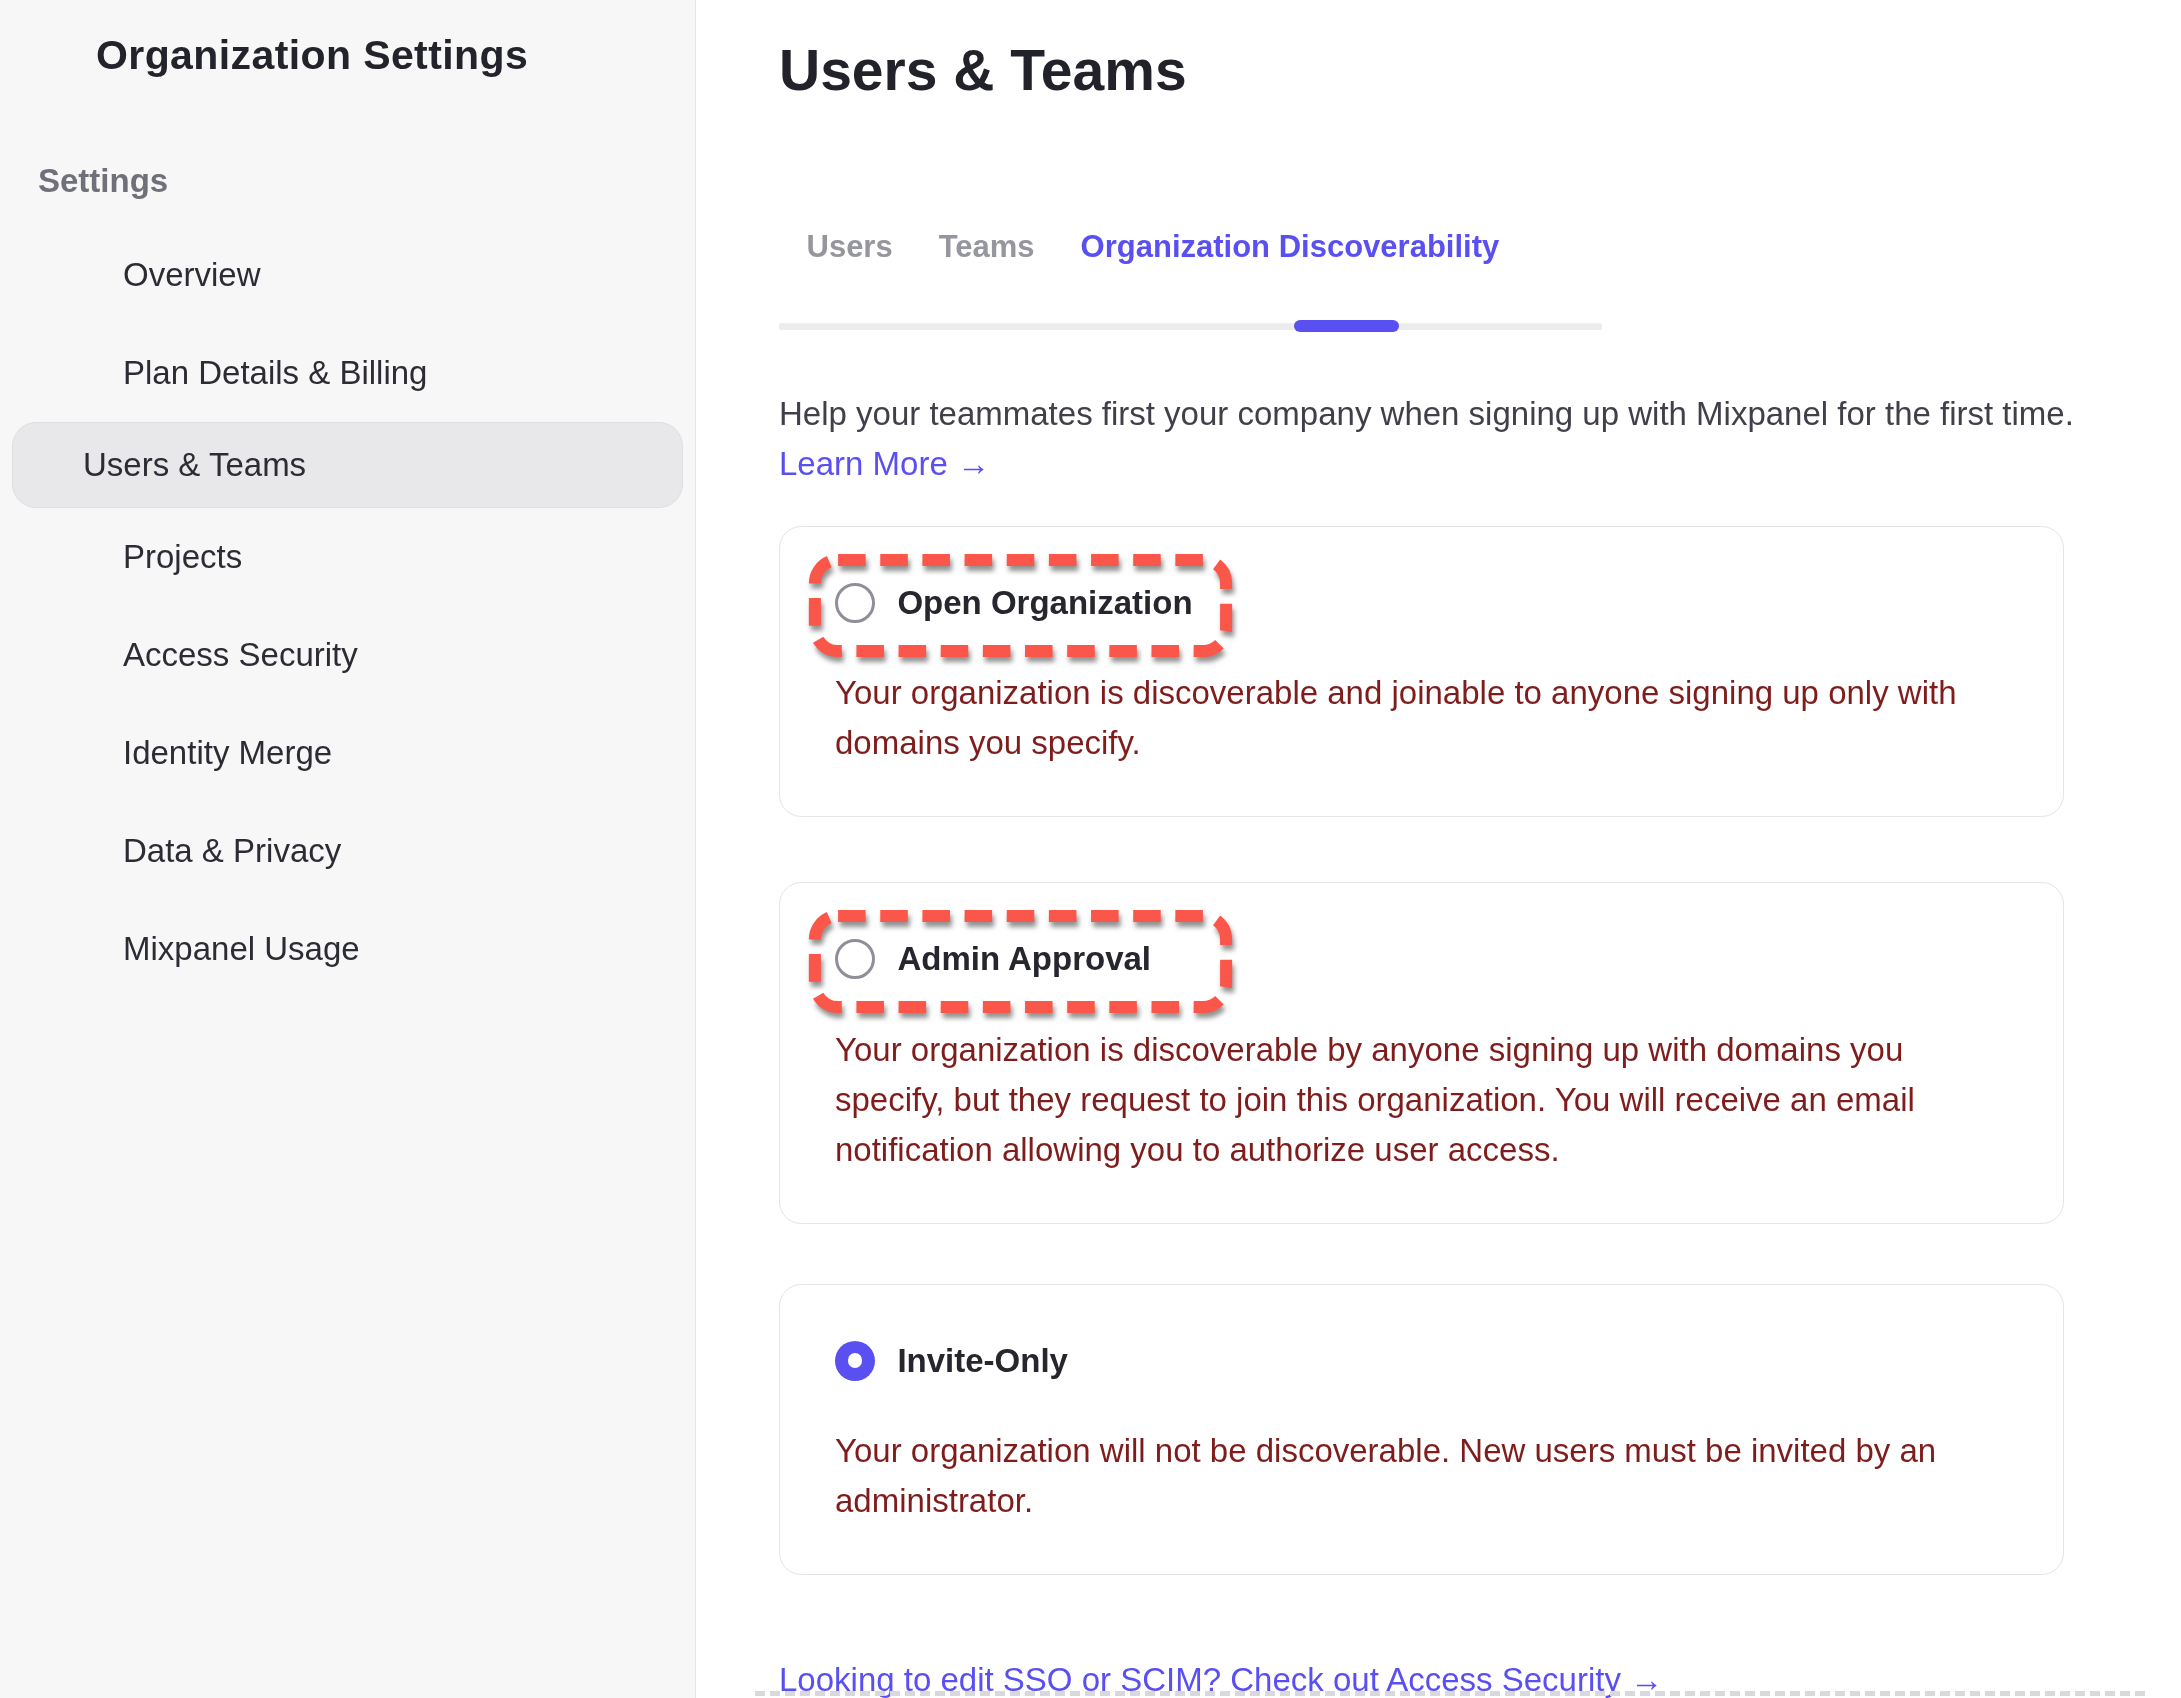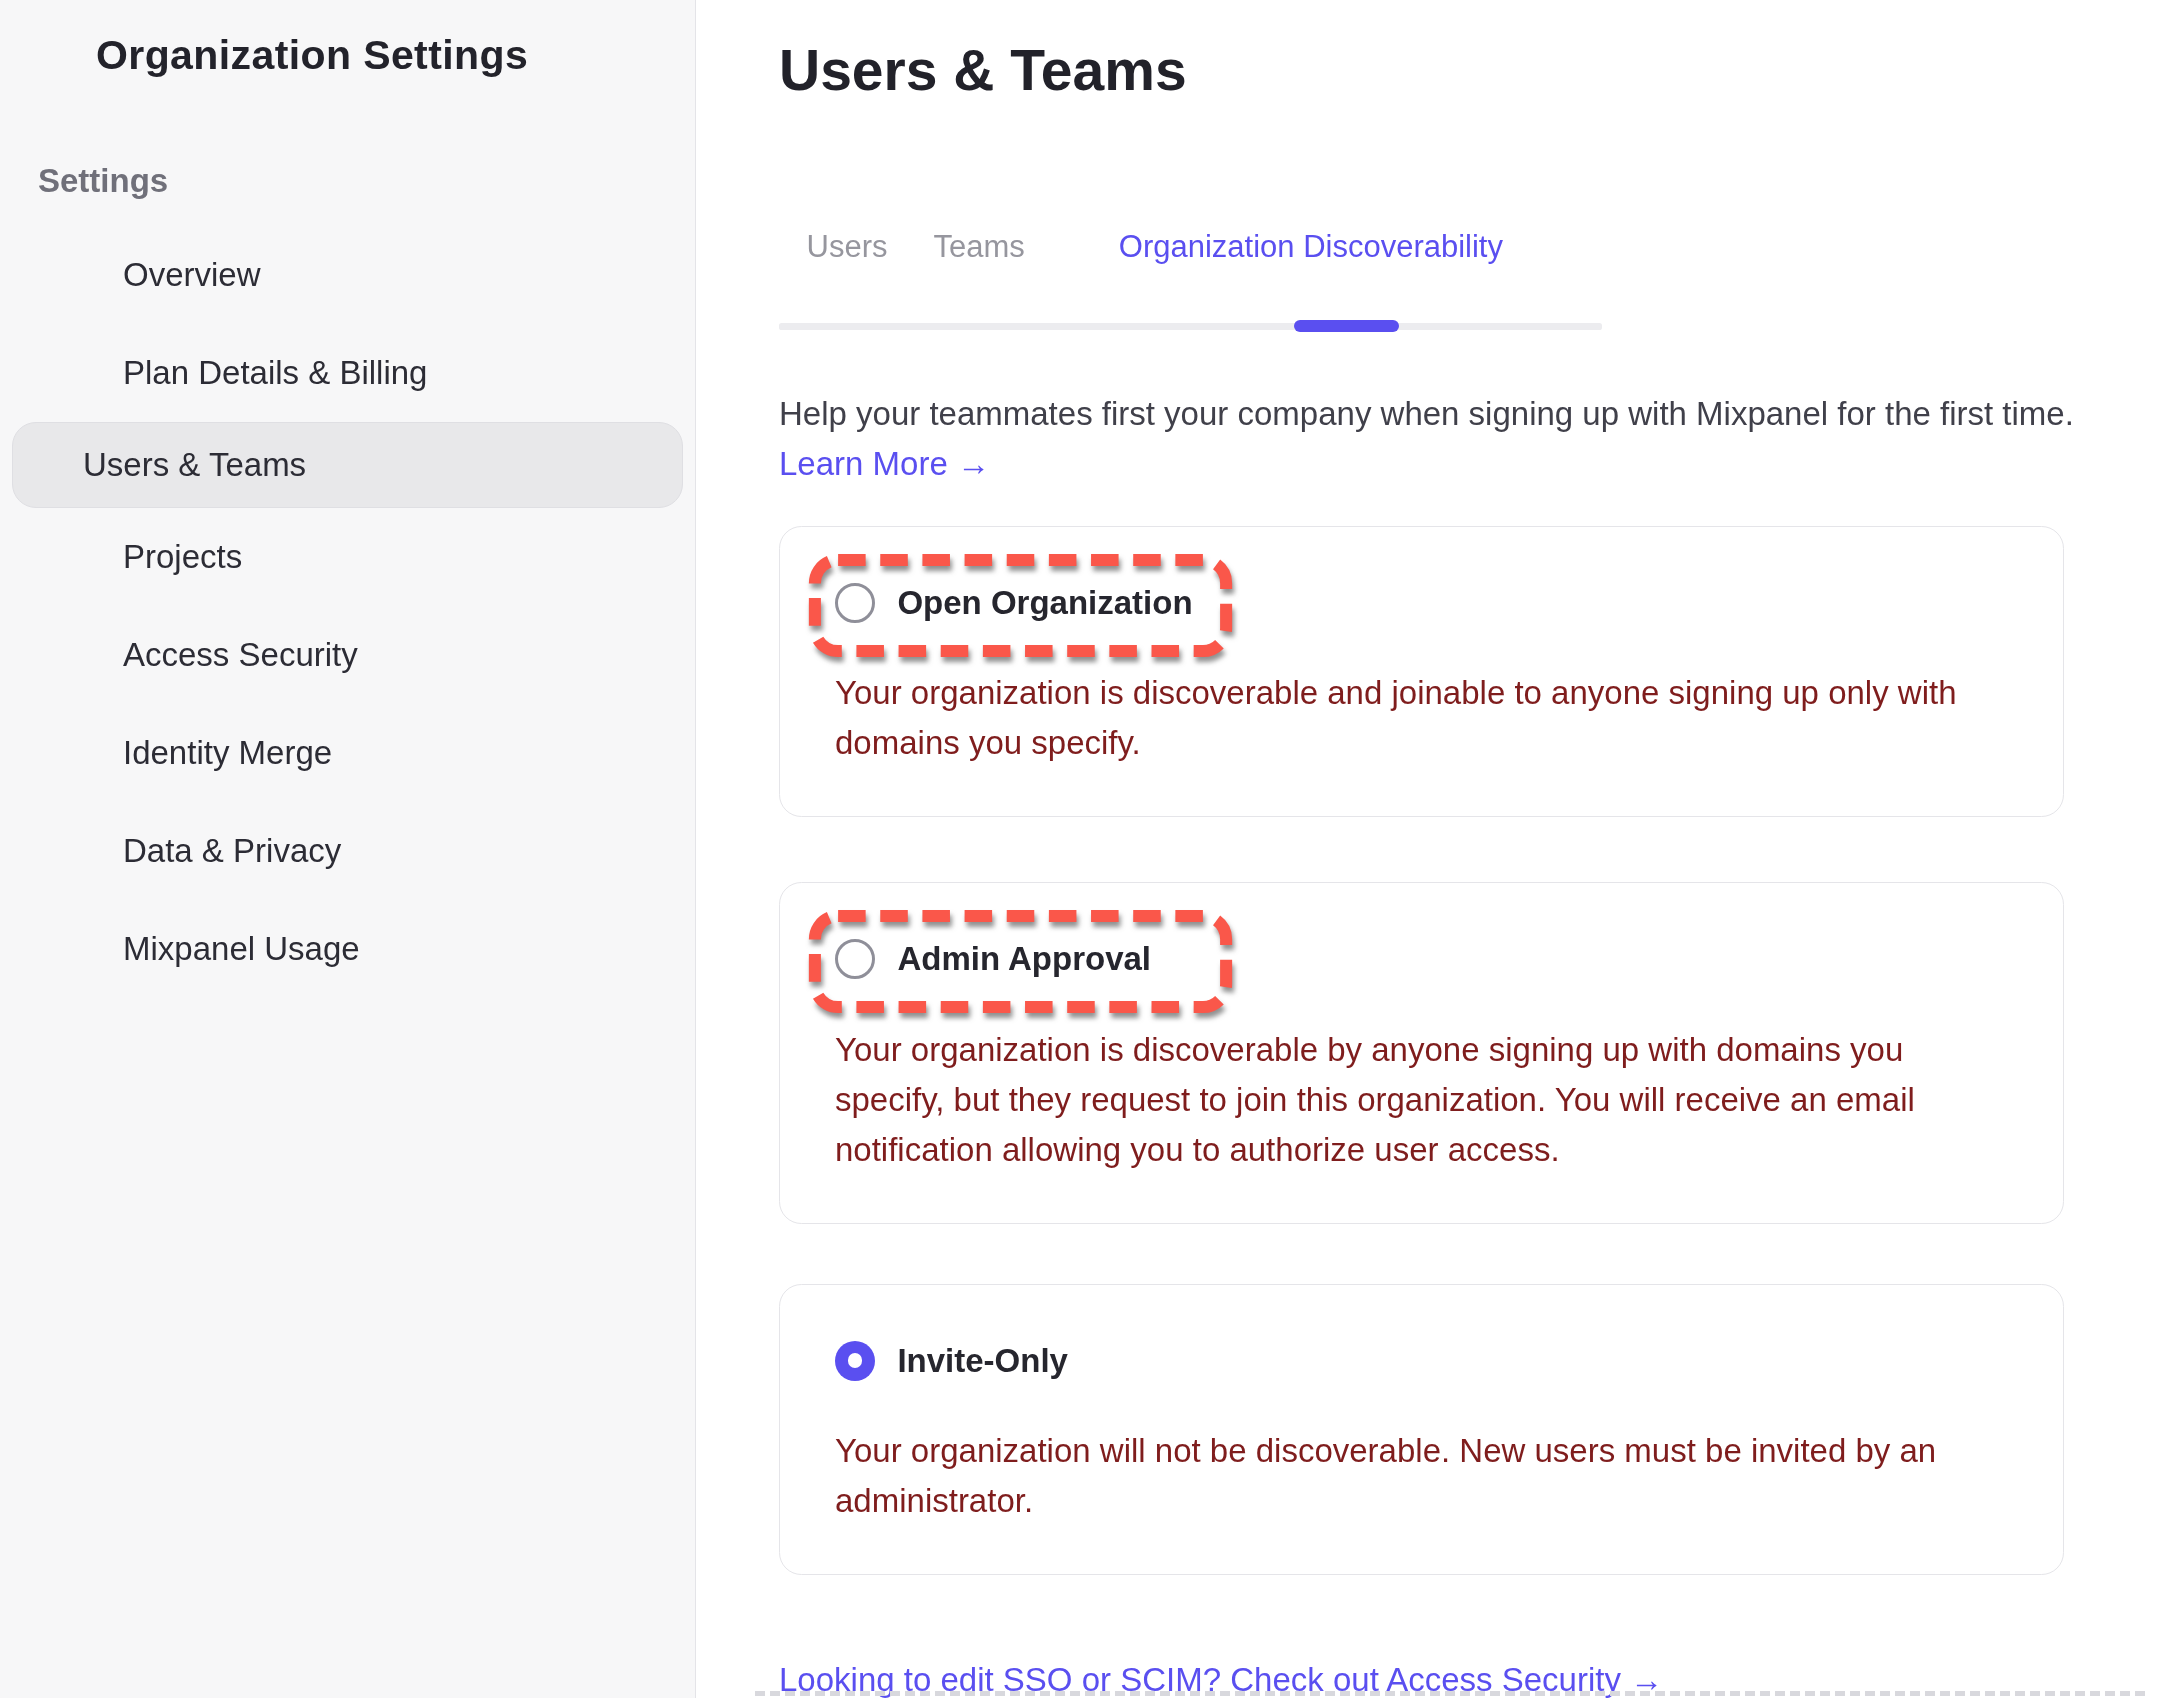--- a/index.html
+++ b/index.html
@@ -44,24 +44,24 @@
   .main{
     position:absolute;left:650px;top:0;right:0;bottom:0;
     padding-left:129px;box-sizing:border-box;
   }
   .page-title{
     margin-top:38px;
     font-size:57px;font-weight:bold;color:#22222a;line-height:65px;
   }
   .tabbar{
     display:flex;gap:46px;margin-top:127px;padding-left:27.5px;
-    font-size:31px;font-weight:normal;line-height:34px;text-align:center;
+    font-size:31px;font-weight:bold;line-height:34px;text-align:center;
   }
   .tab{color:#96969e;cursor:pointer;white-space:nowrap;}
-  .tab.active{color:#5a4ff0;margin-left:48px;}
+  .tab.active{color:#5a4ff0;}
   .tab-underline{
     position:relative;margin-top:59px;
     width:823px;height:6.9px;background:#ececef;border-radius:2.6px;
   }
   .tab-indicator{
     position:absolute;left:515px;top:-3.4px;width:105px;height:12px;
     border-radius:6.9px;background:#5a4ff0;
   }
   .intro{
     margin-top:62px;font-size:33px;color:#40404a;line-height:43px;

